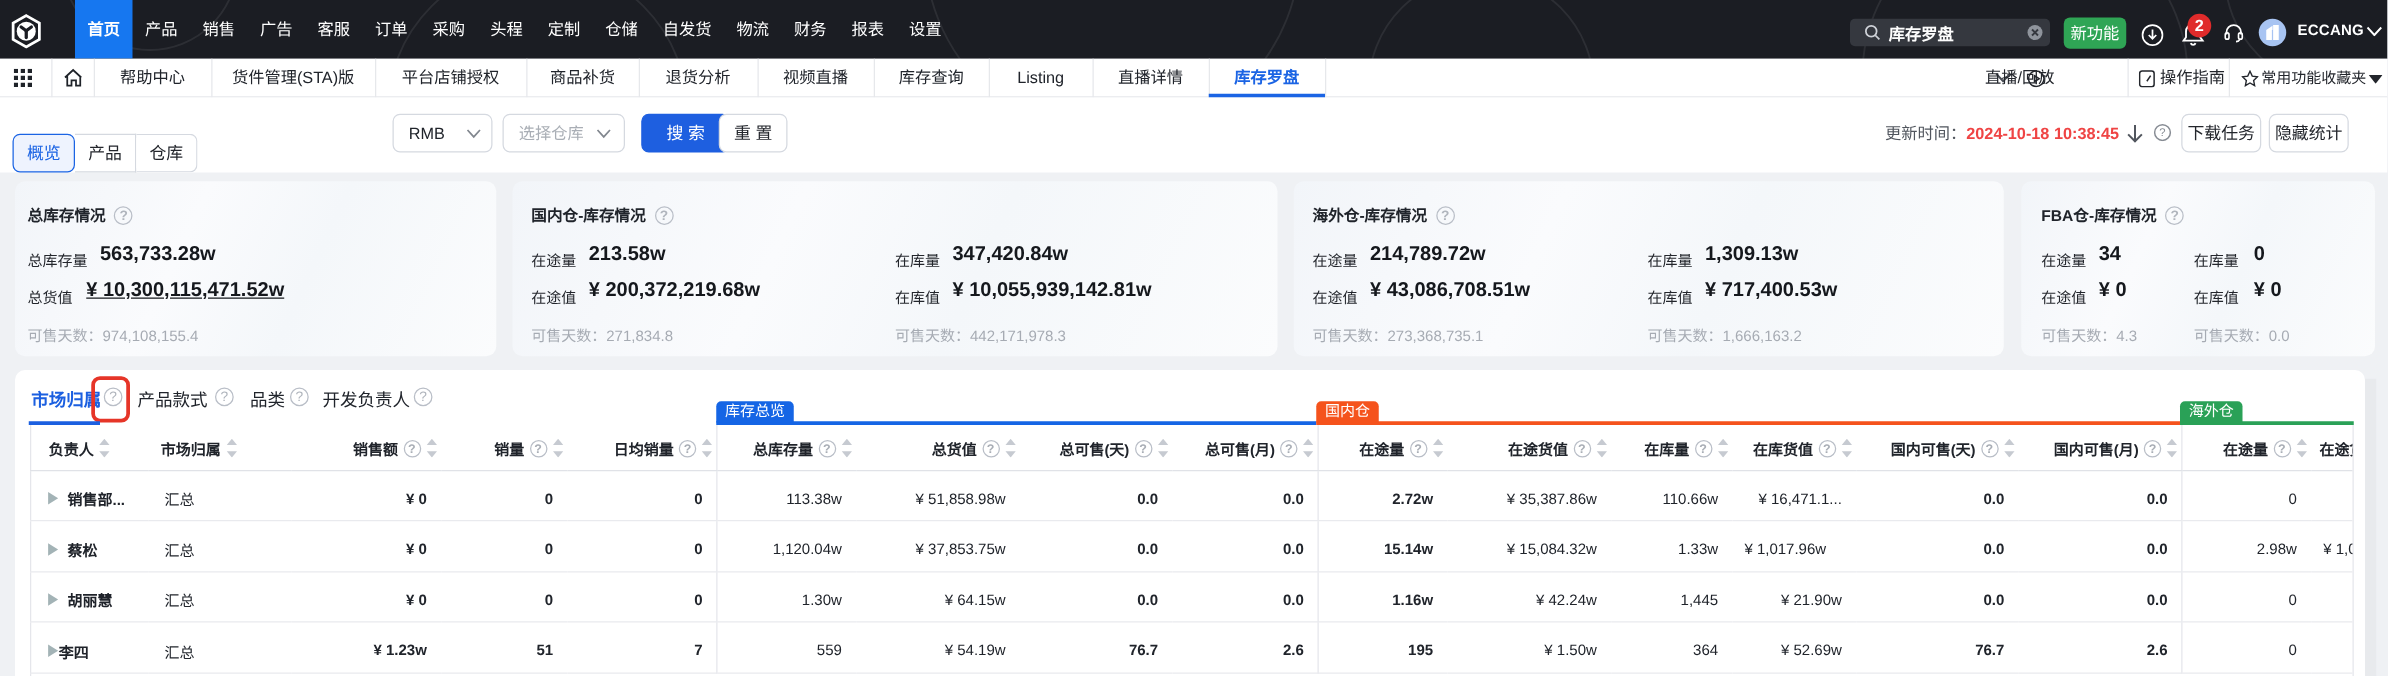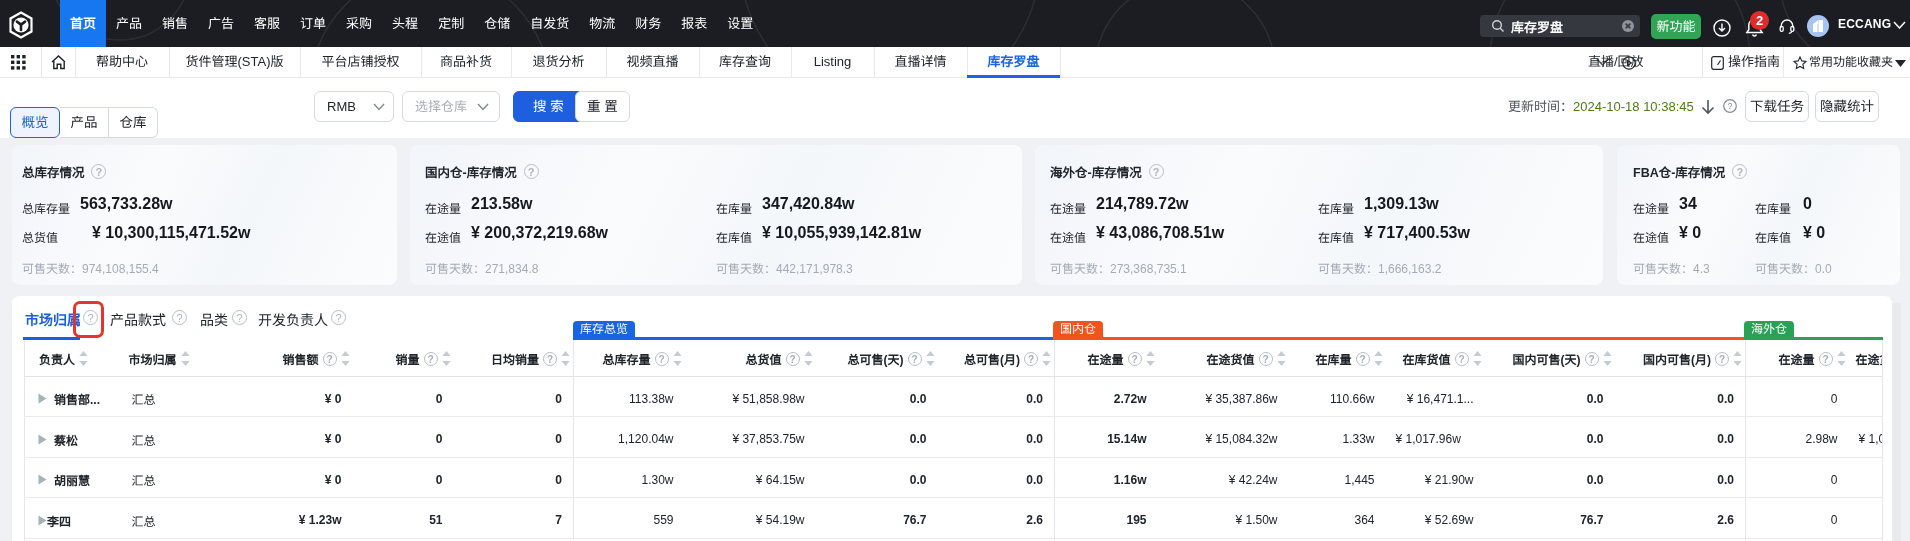--- a/index.html
+++ b/index.html
@@ -37,21 +37,21 @@
 .seg .s1 { width:50px; border-radius:6px 0 0 6px; }
 .seg .s2 { width:49px; border-left:none; }
 .seg .s3 { width:49px; border-left:none; border-radius:0 6px 6px 0; }
 .seg .s.on { border:1px solid #1b64e4; background:#eef3fe; color:#1b64e4; border-radius:6px; }
 .dd { position:absolute; top:13px; height:31px; line-height:29px; border:1px solid #d5d9e0; border-radius:6px; background:#fff; font-size:13px; color:#20242b; padding-left:12px; }
 .dd .chev { position:absolute; top:11px; }
 .btn { position:absolute; top:13px; height:31px; line-height:29px; border-radius:6px; font-size:13.5px; text-align:center; }
 .btn.blue { background:#1e5fe0; color:#fff; border:1px solid #1e5fe0; }
 .btn.white { background:#fff; color:#23262c; border:1px solid #d5d9e0; }
 .upd { position:absolute; top:13px; left:1508px; height:31px; line-height:31px; font-size:13px; color:#51565e; }
-.upd b { color:#4d7c0f; font-weight:normal; }
+.upd b { color:#ef4444; font-weight:bold; }
 
 
 .card { position:absolute; top:145px; height:140px; border-radius:8px; background:linear-gradient(115deg,#f2f5f9 0%,#fafbfd 35%,#f4f7fa 60%,#fbfcfd 100%); }
 .card .ttl { position:absolute; left:10px; top:17px; font-size:12.5px; font-weight:bold; color:#20242b; }
 .card .lab { font-size:12px; color:#23262c; }
 .card .val { font-size:16px; font-weight:bold; color:#15181d; }
 .card .days { font-size:12px; color:#a6abb3; }
 .abs { position:absolute; }
 
 
@@ -259,21 +259,21 @@
     </svg>
   <div class="btn white" style="left:1745px;width:64px;">下载任务</div>
   <div class="btn white" style="left:1815px;width:64px;">隐藏统计</div>
 </div>
 
 <div class="card" style="left:12px;width:385px;">
   <div class="ttl">总库存情况&nbsp; <span class="qm">?</span></div>
   <div class="abs lab" style="left:10px;top:54px;">总库存量</div>
     <div class="abs val" style="left:68px;top:50px;">563,733.28w</div>
   <div class="abs lab" style="left:10px;top:83px;">总货值</div>
-    <div class="abs val" style="left:80px;top:79px;">¥ 10,300,115,471.52w</div>
+    <div class="abs val" style="left:57px;top:79px;text-decoration:underline;">¥ 10,300,115,471.52w</div>
   <div class="abs days" style="left:10px;top:114px;">可售天数：974,108,155.4</div>
 </div>
 <div class="card" style="left:410px;width:612px;">
   <div class="ttl" style="left:15px">国内仓-库存情况&nbsp; <span class="qm">?</span></div>
   <div class="abs lab" style="left:15px;top:54px;">在途量</div>
     <div class="abs val" style="left:61px;top:50px;">213.58w</div>
   <div class="abs lab" style="left:15px;top:83px;">在途值</div>
     <div class="abs val" style="left:61px;top:79px;">¥ 200,372,219.68w</div>
   <div class="abs days" style="left:15px;top:114px;">可售天数：271,834.8</div>
   <div class="abs lab" style="left:306px;top:54px;">在库量</div>

